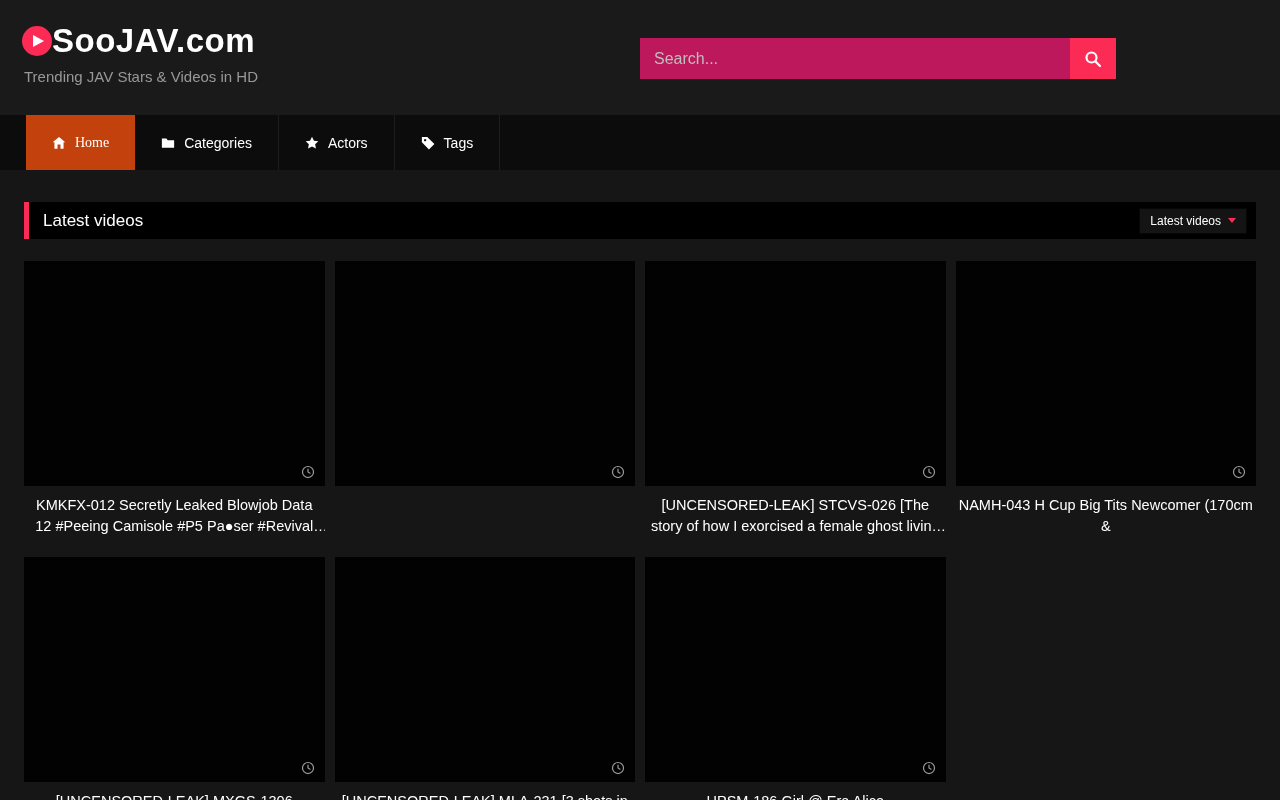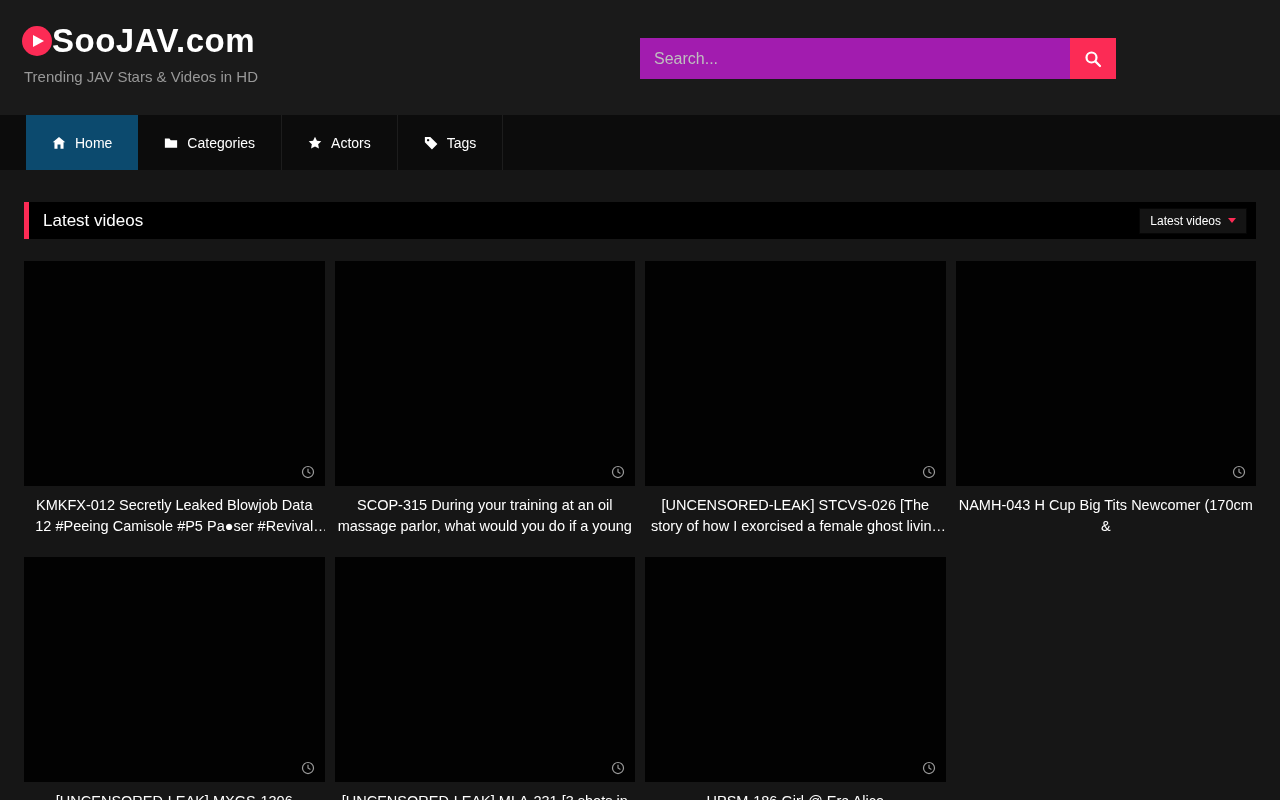--- a/index.html
+++ b/index.html
@@ -53,21 +53,21 @@
   .search-form {
     position: absolute;
     top: 38px;
     left: 640px;
     display: flex;
     height: 41px;
   }
   .search-input {
     width: 430px;
     height: 41px;
-    background: #a21caf;
+    background: #be185d;
     border: none;
     outline: none;
     color: #cccccc;
     font-size: 16px;
     font-family: "Liberation Sans", sans-serif;
     padding: 0 14px;
   }
   .search-input::placeholder { color: #bfbfbf; }
   .search-btn {
     width: 46px;
@@ -91,22 +91,23 @@
     align-items: center;
     gap: 9px;
     padding: 0 26px;
     font-size: 14px;
     color: #ffffff;
     cursor: pointer;
     border-right: 1px solid #1d1d1d;
     white-space: nowrap;
   }
   .nav-item.active {
-    background: #0c4a6e;
+    background: #c2410c;
     border-right: none;
+    font-family: Liberation Serif, serif;
   }
   .nav-item .nicon { display: flex; align-items: center; }
 
   
   .main { padding: 32px 24px 0 24px; }
   .section-bar {
     height: 37px;
     background: #000000;
     border-left: 5px solid #fc2b55;
     display: flex;
@@ -256,21 +257,20 @@
 
     <div class="video-card">
       <div class="thumb">
         <span class="clock">
           <svg width="14" height="14" viewBox="0 0 16 16" fill="none" stroke="#9a9a9a" stroke-width="1.4" stroke-linecap="round">
             <circle cx="8" cy="8" r="6.3"></circle>
               <path d="M8 4.8 V8 l2.3 1.4"></path>
           </svg>
         </span>
       </div>
-      <div class="video-title">SCOP-315 During your training at an oil massage parlor, what would you do if a young</div>
     </div>
 
     <div class="video-card">
       <div class="thumb">
         <span class="clock">
           <svg width="14" height="14" viewBox="0 0 16 16" fill="none" stroke="#9a9a9a" stroke-width="1.4" stroke-linecap="round">
             <circle cx="8" cy="8" r="6.3"></circle>
               <path d="M8 4.8 V8 l2.3 1.4"></path>
           </svg>
         </span>

